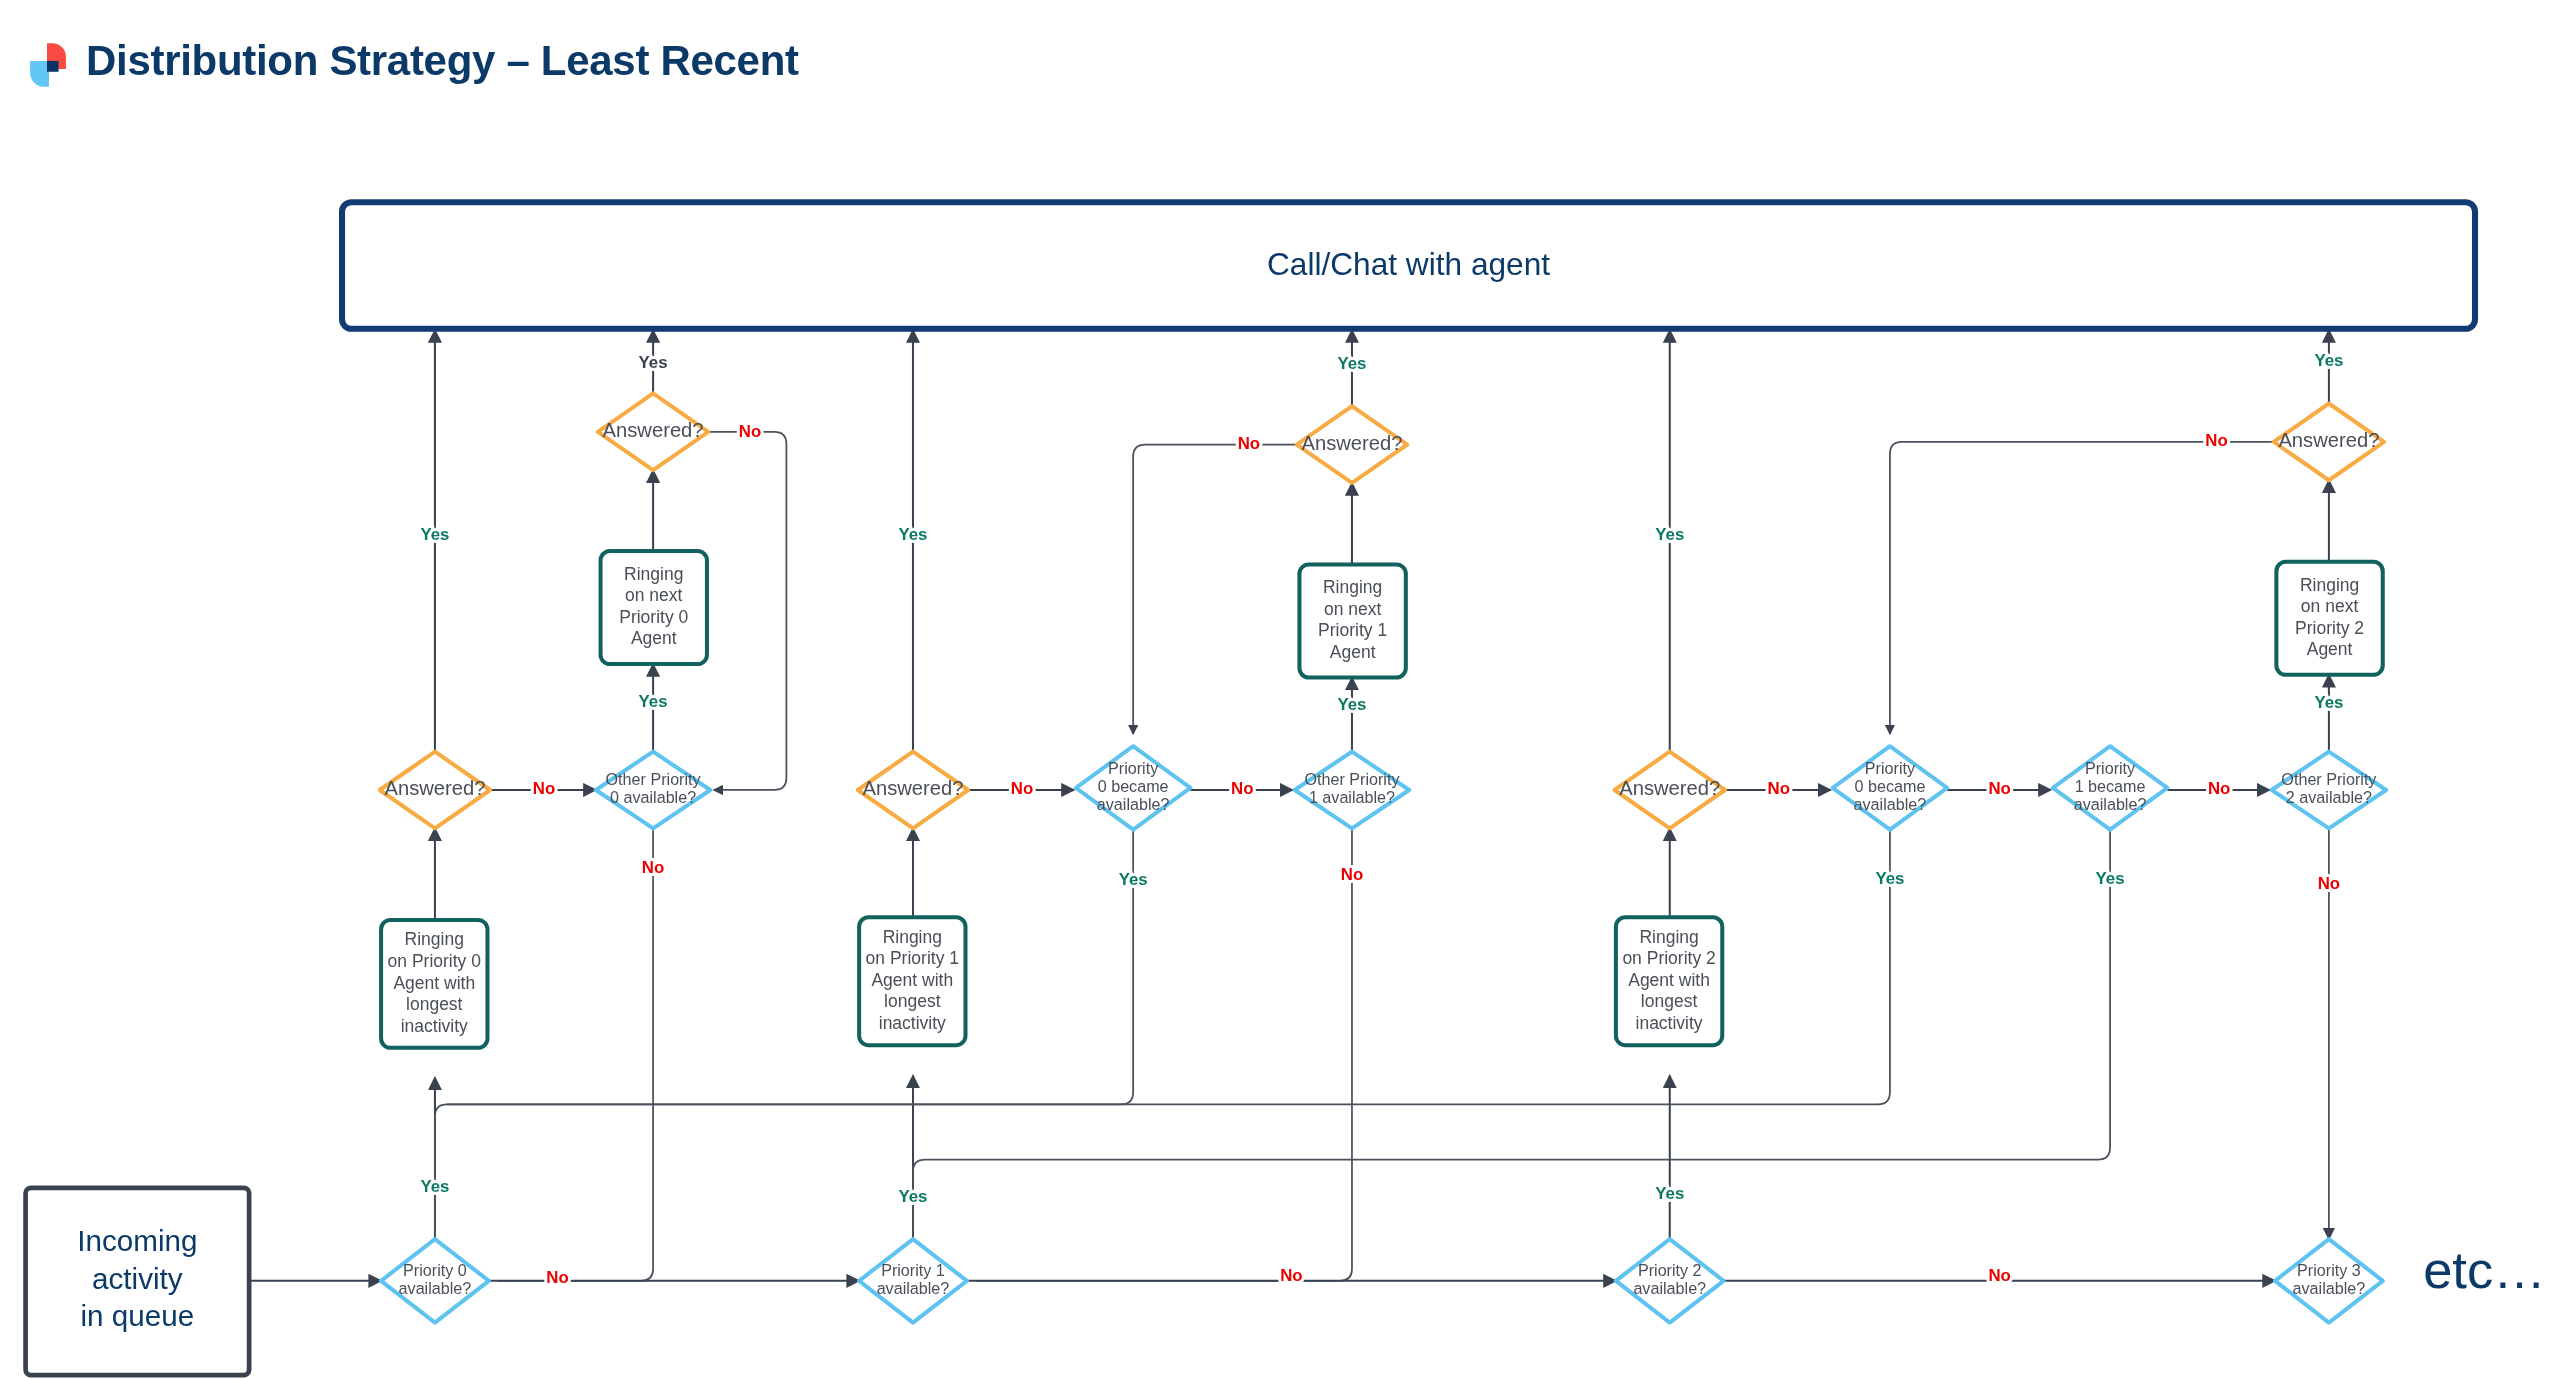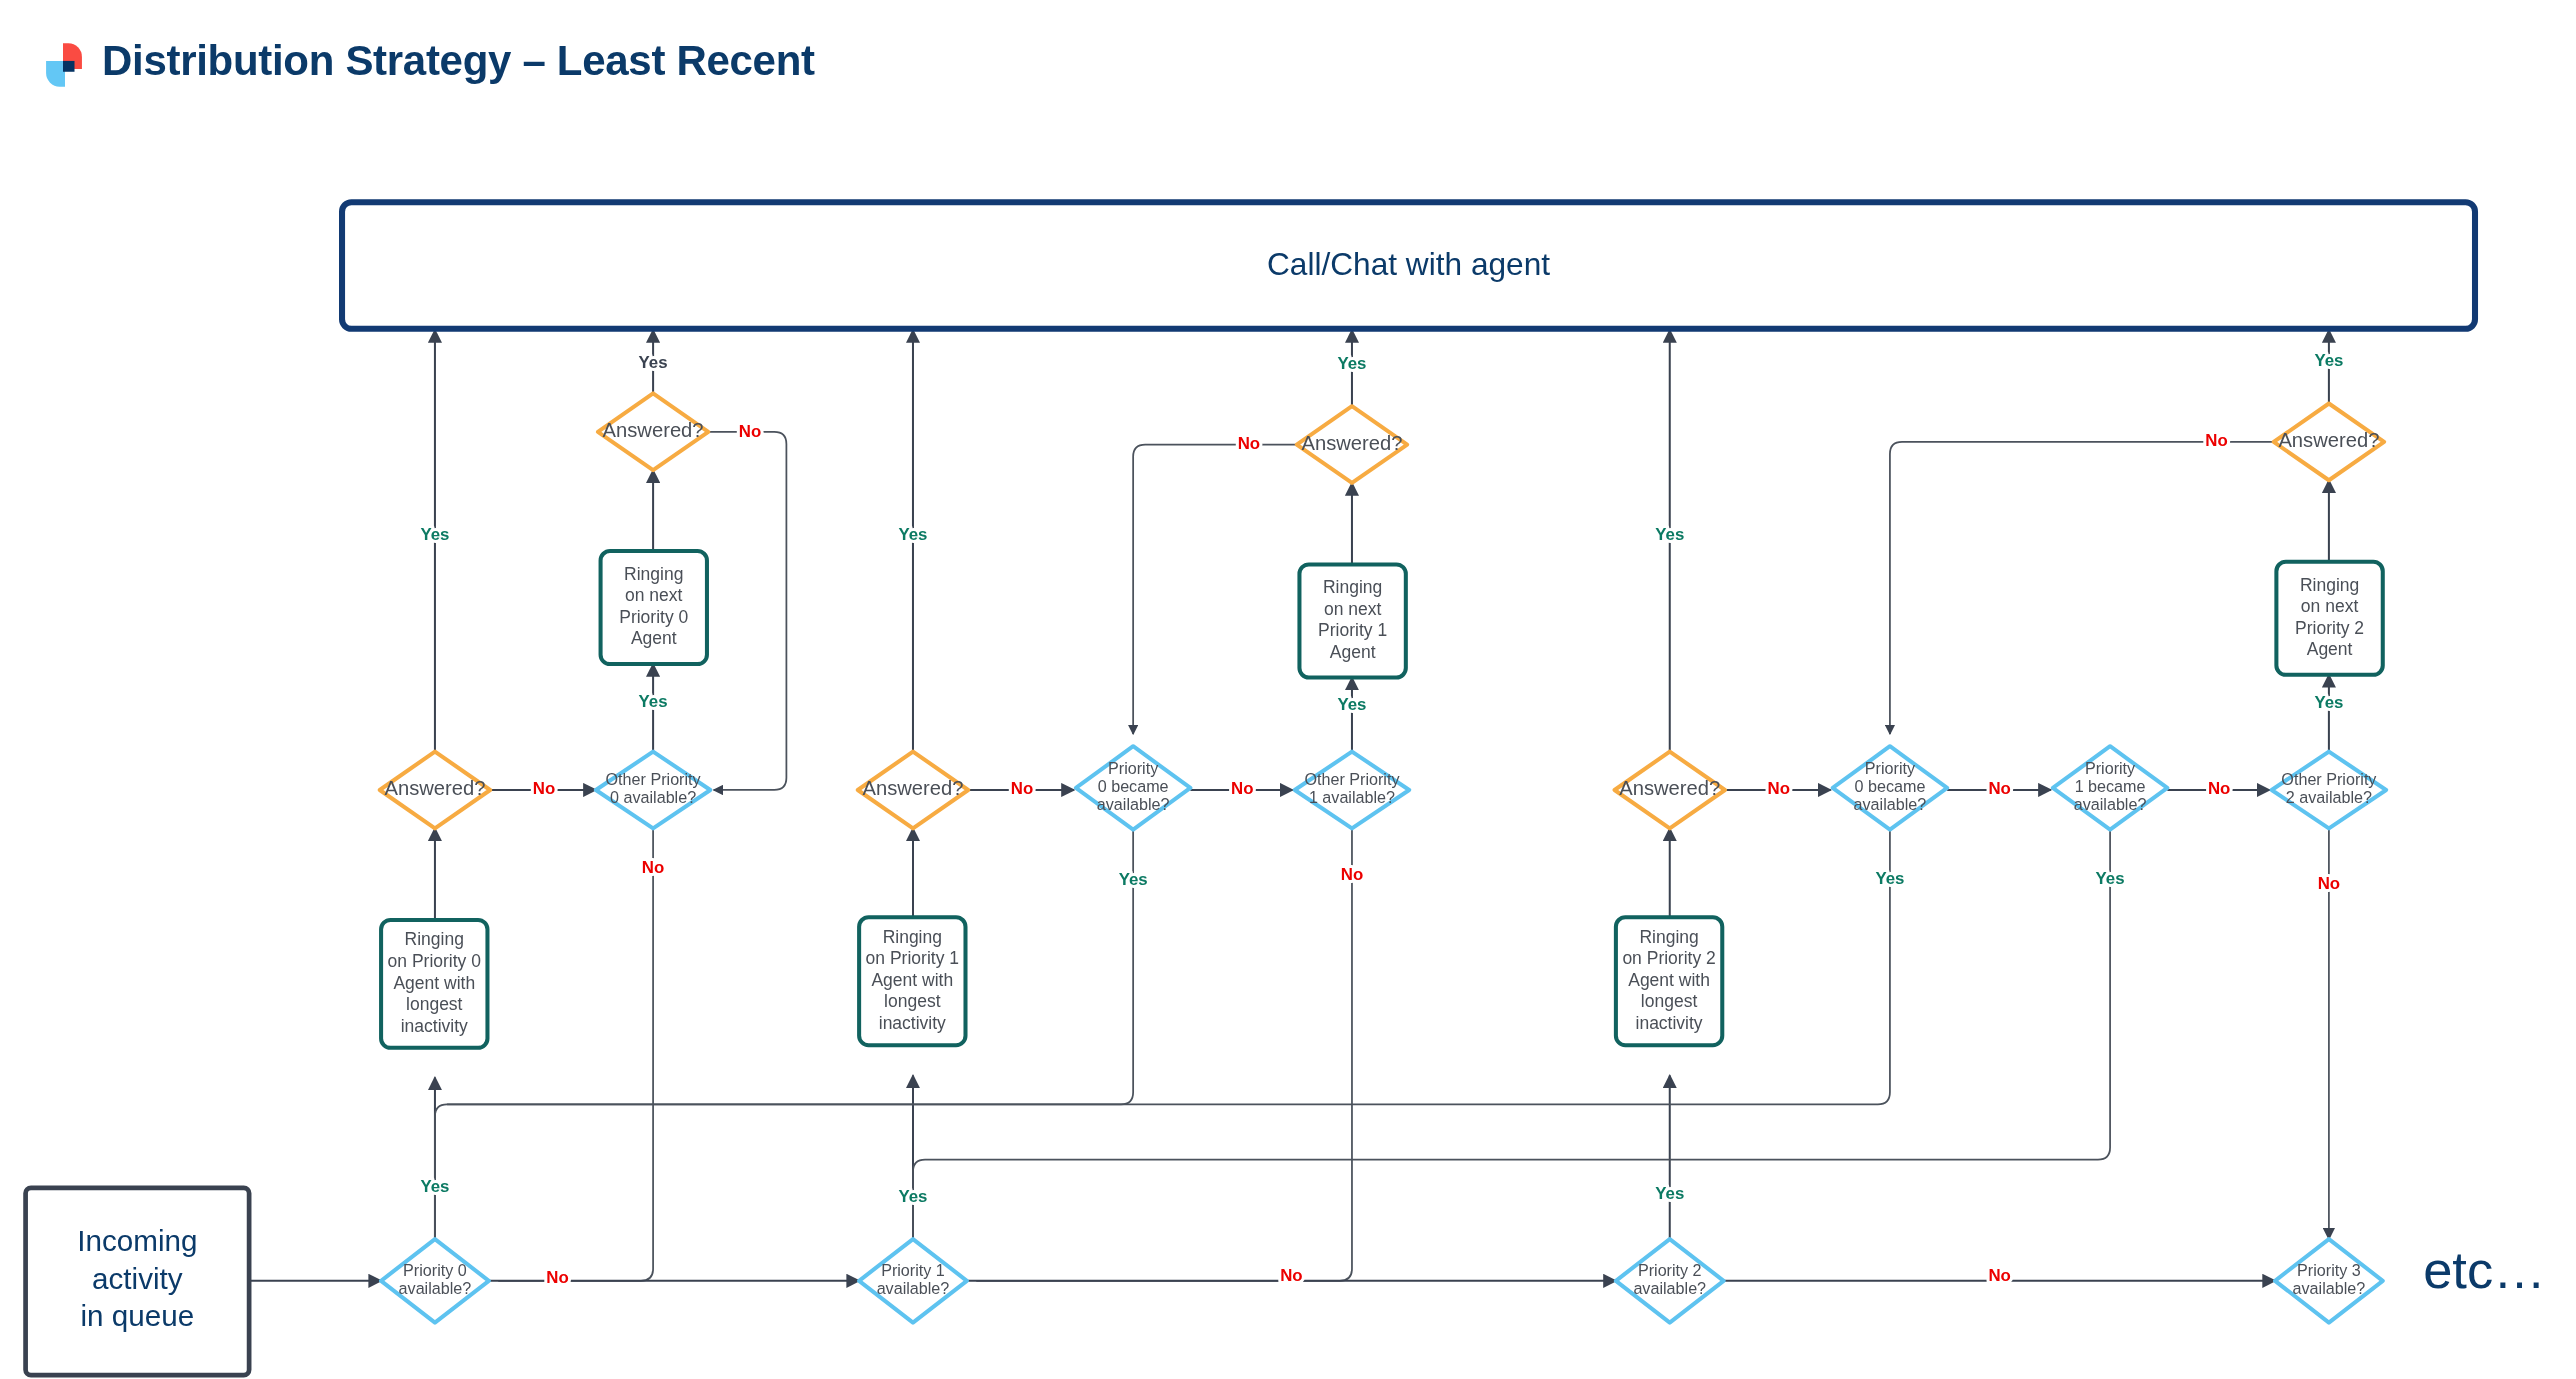--- a/index.html
+++ b/index.html
@@ -1,20 +1,20 @@
 <!DOCTYPE html>
 <html style="font-size:10.8px"><head>
 <meta charset="utf-8">
 <style>
   html,body{margin:0;padding:0;background:#ffffff;}
   body{width:2576px;height:1380px;font-family:"Liberation Sans",sans-serif;overflow:hidden;}
   #stage{position:relative;width:2576px;height:1380px;background:#fff;}
 
   
-  #header{position:absolute;left:16px;top:0;width:2224px;height:128px;text-align:right;}
+  #header{position:absolute;left:0;top:0;width:2224px;height:128px;text-align:right;}
   #logo{position:absolute;left:25.6px;top:42px;width:42px;height:46px;}
   #title{position:absolute;left:86px;top:37px;
          font-size:42px;font-weight:bold;color:#0b3a69;
          letter-spacing:-0.3px;white-space:nowrap;}
 
   
   #canvas{position:absolute;left:0;top:0;width:2576px;height:1380px;}
 
   .edge{fill:none;stroke:#3a4250;stroke-width:3;}
   .edge-thin{fill:none;stroke:#4b525c;stroke-width:2.6;}

